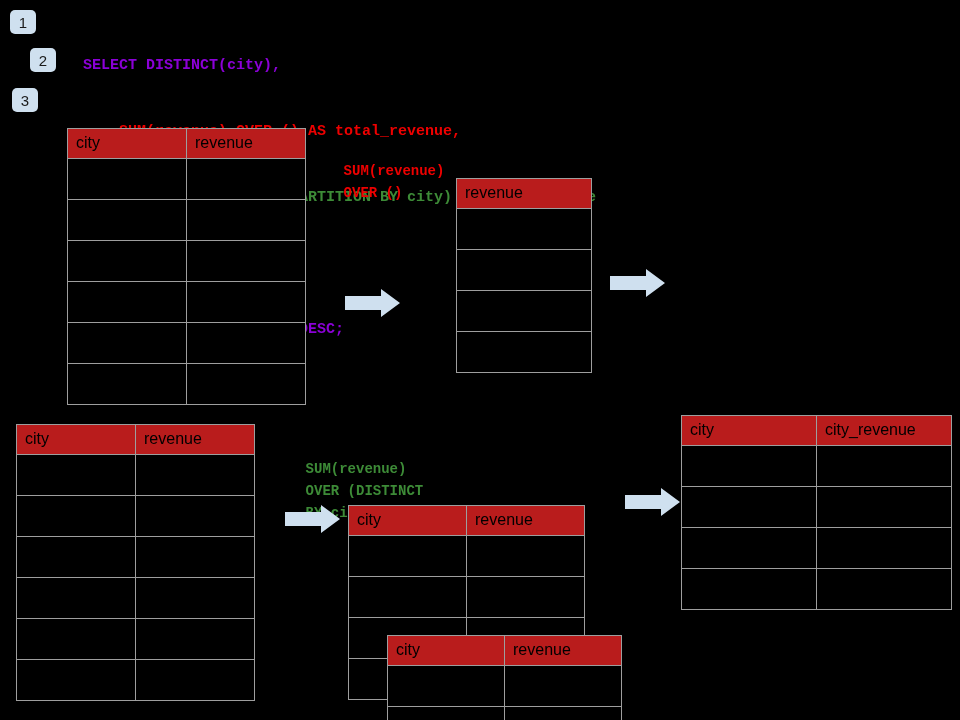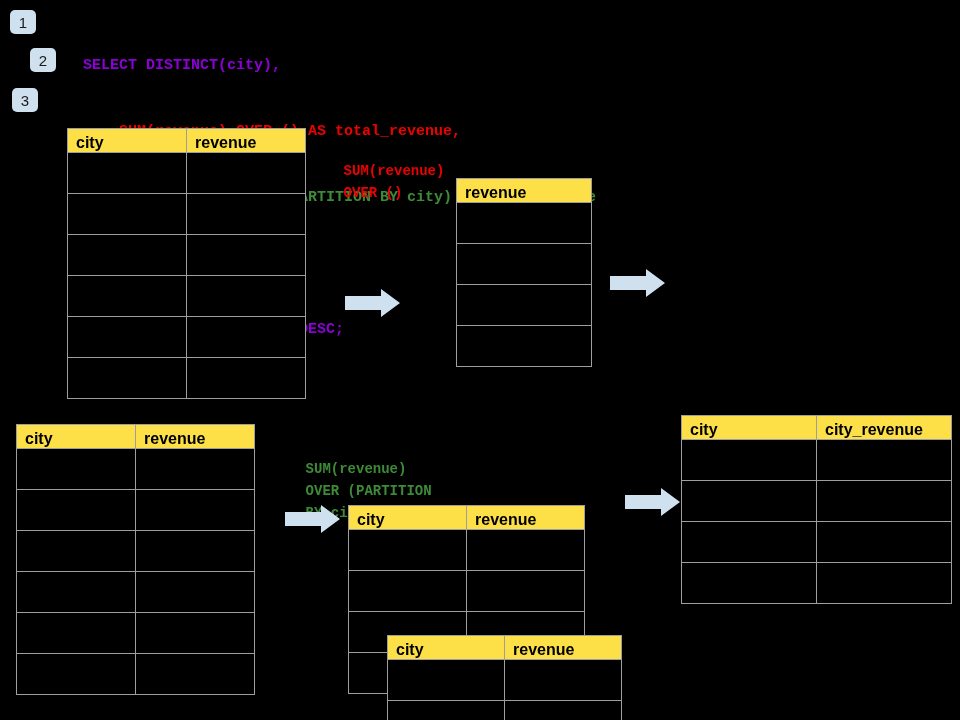--- a/index.html
+++ b/index.html
@@ -75,27 +75,27 @@
     border-collapse: collapse;
     table-layout: fixed;
     background: #000000;
   }
   .tbl th, .tbl td {
     border: 1px solid #9e9e9e;
     padding: 0;
     margin: 0;
   }
   .tbl th {
-    background: #fde047;
+    background: #b91c1c;
     color: #000000;
     font-family: "Liberation Sans", sans-serif;
-    font-weight: bold;
+    font-weight: normal;
     font-size: 16px;
     text-align: left;
-    padding: 5px 0 0 8px;
+    padding: 5px 0 6px 8px;
     height: 24px;
     box-sizing: border-box;
   }
   .tbl td {
     background: #000000;
     height: 40px;
   }
 
   
   .arrow {
@@ -123,21 +123,21 @@
   </div>
 
 
   <div class="anno c-red" style="left:310px; top:138px;">
     <span class="ln">SUM(revenue)</span>
     <span class="ln">OVER ()</span>
   </div>
 
   <div class="anno c-green" style="left:272px; top:436px;">
     <span class="ln">SUM(revenue)</span>
-    <span class="ln">OVER (PARTITION</span>
+    <span class="ln">OVER (DISTINCT</span>
     <span class="ln">BY city)</span>
   </div>
 
   <table class="tbl" style="left:67px; top:128px; width:238px;">
     <colgroup>
         <col style="width:119px">
         <col style="width:119px">
       </colgroup>
     <thead>
       <tr>

